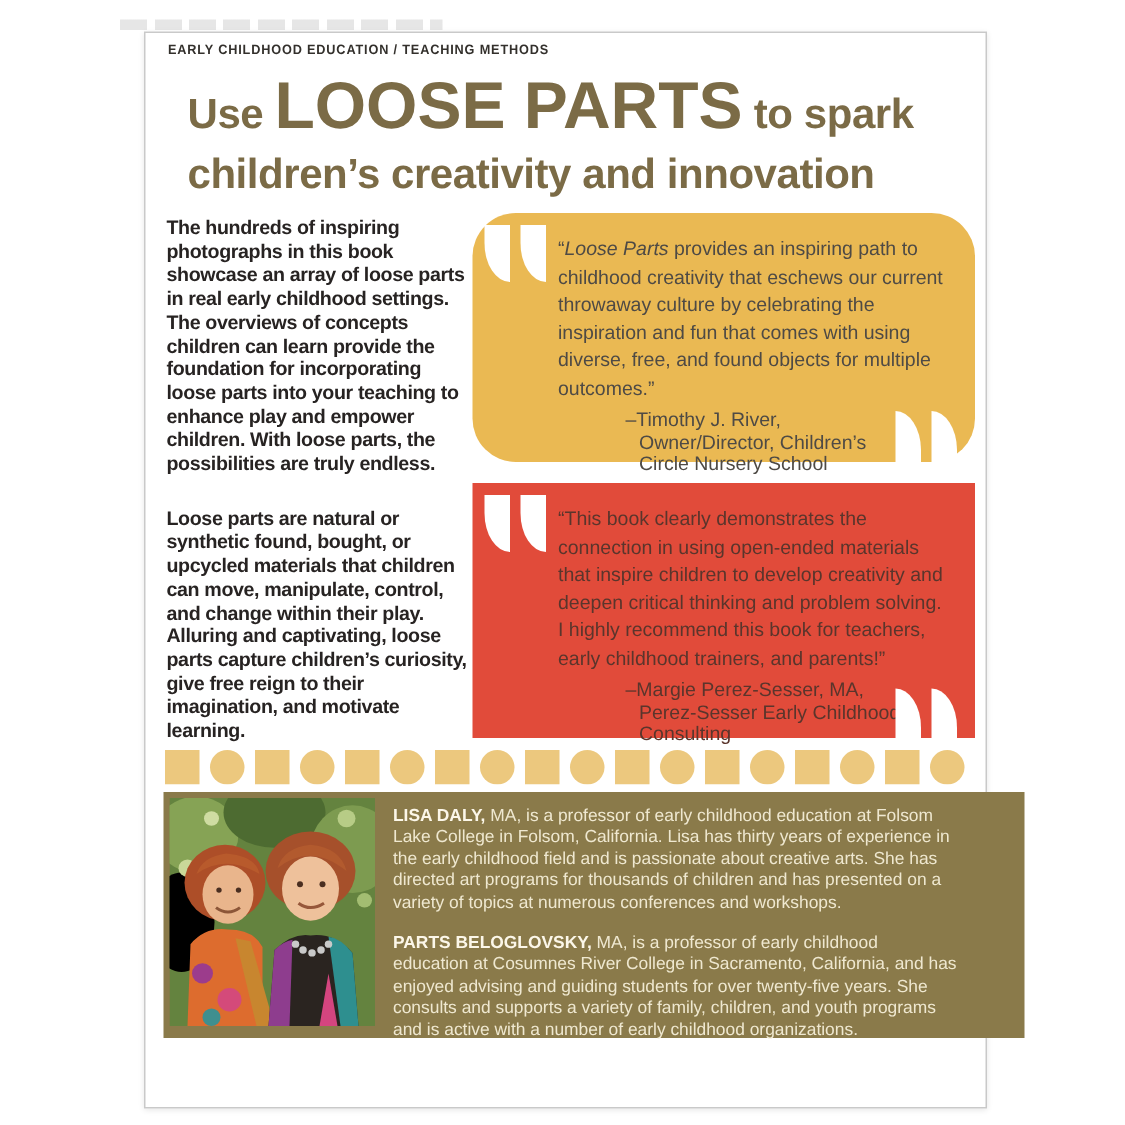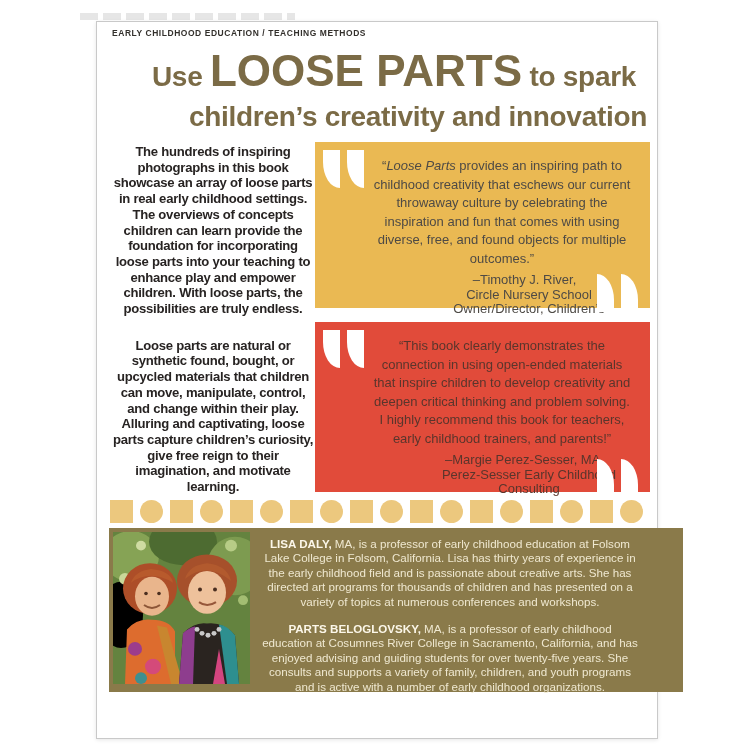--- a/index.html
+++ b/index.html
@@ -1,38 +1,38 @@
 <!DOCTYPE html>
 <html style="--gold: #eab953; --red: #e14b3a; --olive: #8a7a4a; --title_brown: #7b6b46; --shape_gold: #ecc87e; --gold_ink: #4e4a45; --red_ink: #5a352c; --cream: #efe8d0;"><head>
 <meta charset="utf-8">
 <style>
   html,body{margin:0;padding:0;background:#ffffff;}
   .canvas{position:relative;width:750px;height:750px;background:#fff;overflow:hidden;
-          font-family:"Liberation Sans",sans-serif;text-align:center;}
+          font-family:"Liberation Sans",sans-serif;}
   .artifact-dashes{position:absolute;left:80px;top:13px;width:215px;height:7px;
     background:repeating-linear-gradient(90deg,#e6e6e6 0 18px,transparent 18px 23px);}
   .page{position:absolute;left:96px;top:21px;width:560px;height:716px;background:#fff;
         border:1px solid #c9c9c9;box-shadow:0 1px 4px rgba(0,0,0,.10);}
 
   .category{position:absolute;left:15px;top:6px;font-size:9px;font-weight:bold;
     letter-spacing:.6px;color:#33302c;transform:scaleX(.94);transform-origin:left top;white-space:nowrap;}
 
   .title{position:absolute;left:28px;top:26px;width:538px;margin:0;color:var(--title_brown,#7b6b46);
     font-weight:bold;letter-spacing:-.3px;}
   .t-line1{display:block;line-height:46px;white-space:nowrap;}
   .t-sm{font-size:28px;}
   .t-lg{font-size:44px;letter-spacing:0;}
-  .t-line2{display:block;font-size:28px;line-height:30px;margin-top:2px;white-space:nowrap;margin-left:48px;}
+  .t-line2{display:block;font-size:28px;line-height:30px;margin-top:2px;white-space:nowrap;}
 
   .intro{position:absolute;left:14px;top:122px;width:204px;color:#272322;}
   .intro p{margin:0 0 21px 0;font-size:13.1px;font-weight:bold;line-height:15.7px;letter-spacing:-.25px;}
 
   .quote{position:absolute;left:218px;width:335px;box-sizing:border-box;
          padding:15px 18px 0 57px;}
-  .quote-gold{top:120px;height:166px;background:var(--gold,#eab953);}
+  .quote-gold{top:120px;height:166px;background:var(--gold,#eab953);border-radius:29px;}
   .quote-red{top:300px;height:170px;background:var(--red,#e14b3a);}
   .q-text{margin:0;font-size:13px;line-height:18.5px;}
   .quote-gold .q-text,.quote-gold .q-attr{color:var(--gold_ink,#4e4a45);}
   .quote-red  .q-text,.quote-red  .q-attr{color:var(--red_ink,#5a352c);}
   .q-attr{margin:5px 0 0 45px;font-size:13px;line-height:14.5px;}
   .q-attr .ind{padding-left:9px;}
 
   .qmark{position:absolute;display:flex;gap:7px;}
   .qmark i{display:block;width:17px;height:38px;background:#fff;}
   .qmark.oq{left:8px;top:8px;}
@@ -74,22 +74,22 @@
     </div>
 
     <div class="quote quote-gold">
       <span class="qmark oq">
           <i></i>
           <i></i>
         </span>
       <p class="q-text"><span>“</span><i>Loose Parts</i><span> provides an inspiring path to childhood creativity that eschews our current throwaway culture by celebrating the inspiration and fun that comes with using diverse, free, and found objects for multiple outcomes.”</span></p>
       <div class="q-attr">
         <div>–Timothy J. River,</div>
+        <div class="ind">Owner/Director, Children’s</div>
         <div class="ind">Circle Nursery School</div>
-        <div class="ind">Owner/Director, Children’s</div>
       </div>
       <span class="qmark cq">
           <i></i>
           <i></i>
         </span>
     </div>
 
     <div class="quote quote-red">
       <span class="qmark oq">
           <i></i>

